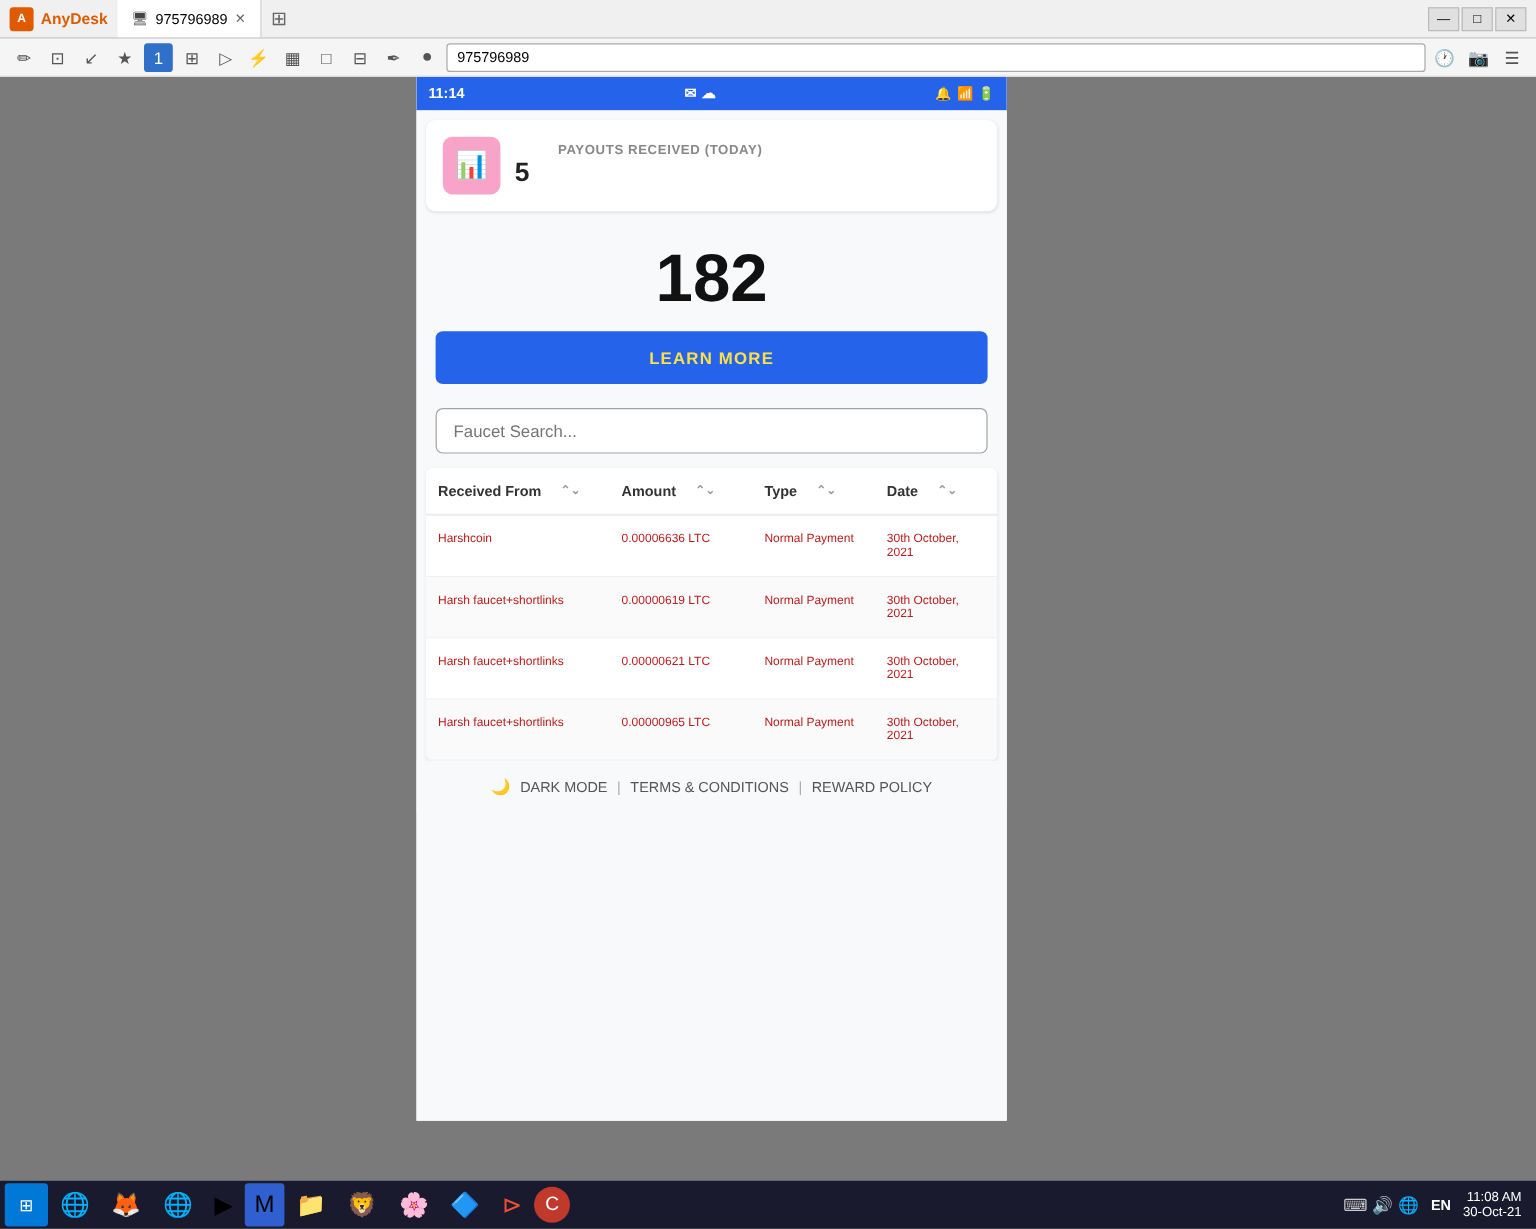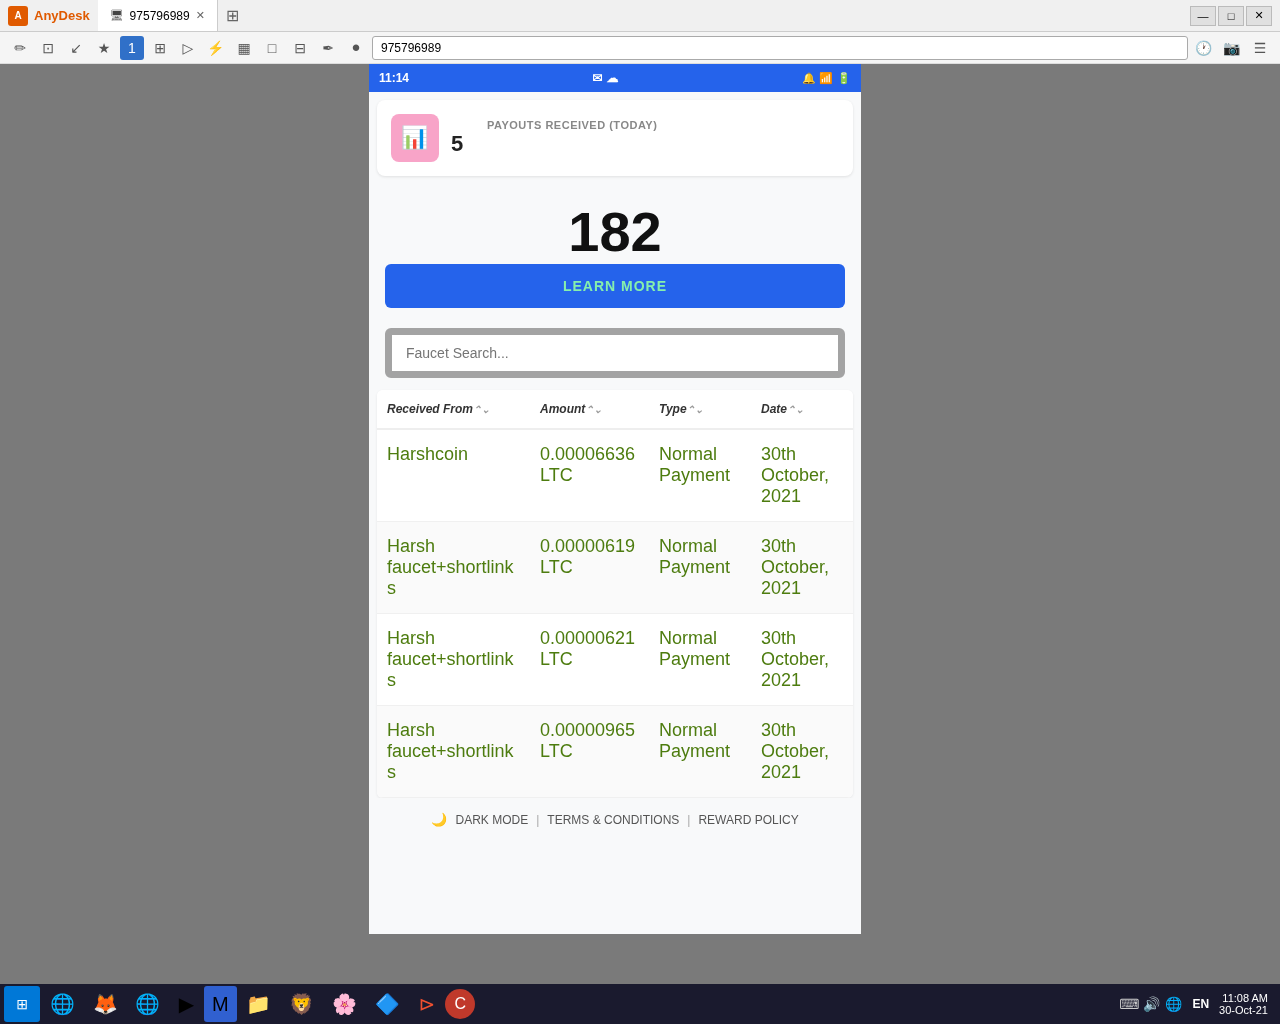--- a/index.html
+++ b/index.html
@@ -112,21 +112,21 @@
     .toolbar-icon.active {
       background: #3070c8;
       color: white;
       border-radius: 3px;
     }
 
     
     .phone-frame {
       position: absolute;
       top: 64px;
-      left: 369px;
+      left: 347px;
       width: 492px;
       height: 870px;
       background: white;
       overflow: hidden;
     }
 
     
     .phone-status-bar {
       background: #2563eb;
       height: 28px;
@@ -195,41 +195,41 @@
     .reward-points-label {
       font-size: 12px;
       font-weight: 700;
       color: #555;
       letter-spacing: 1px;
       margin-top: 4px;
     }
     .learn-more-btn {
       display: block;
       width: 100%;
-      margin-top: 4px;
+      margin-top: 16px;
       padding: 14px;
       background: #2563eb;
-      color: #86efac;
+      color: #fde047;
       font-size: 14px;
       font-weight: 700;
       letter-spacing: 1px;
       border: none;
       border-radius: 6px;
       cursor: pointer;
       text-align: center;
     }
 
     
     .search-container {
       padding: 0 16px 12px;
     }
     .search-input {
       width: 100%;
       padding: 10px 14px;
-      border: 7px solid #a3a3a3;
+      border: 1px solid #a3a3a3;
       border-radius: 6px;
       font-size: 14px;
       color: #aaa;
       background: white;
     }
 
     
     .table-container {
       margin: 0 8px;
       background: white;
@@ -243,40 +243,39 @@
       background: white;
       border-bottom: 2px solid #eee;
     }
     .th {
       padding: 12px 10px;
       font-size: 12px;
       font-weight: 700;
       color: #333;
       display: flex;
       align-items: center;
-      gap: 0;
-      font-style: italic;
+      gap: 16px;
     }
     .th .sort-icon {
       font-size: 10px;
       color: #999;
     }
     .table-row {
       display: grid;
       grid-template-columns: 1.8fr 1.4fr 1.2fr 1.2fr;
       border-bottom: 1px solid #f0f0f0;
       background: white;
     }
     .table-row:nth-child(even) {
       background: #fafafa;
     }
     .td {
       padding: 14px 10px;
-      font-size: 18px;
-      color: #4d7c0f;
+      font-size: 10px;
+      color: #b91c1c;
       word-break: break-word;
     }
 
     
     .phone-footer {
       padding: 14px 16px;
       display: flex;
       align-items: center;
       justify-content: center;
       gap: 8px;

